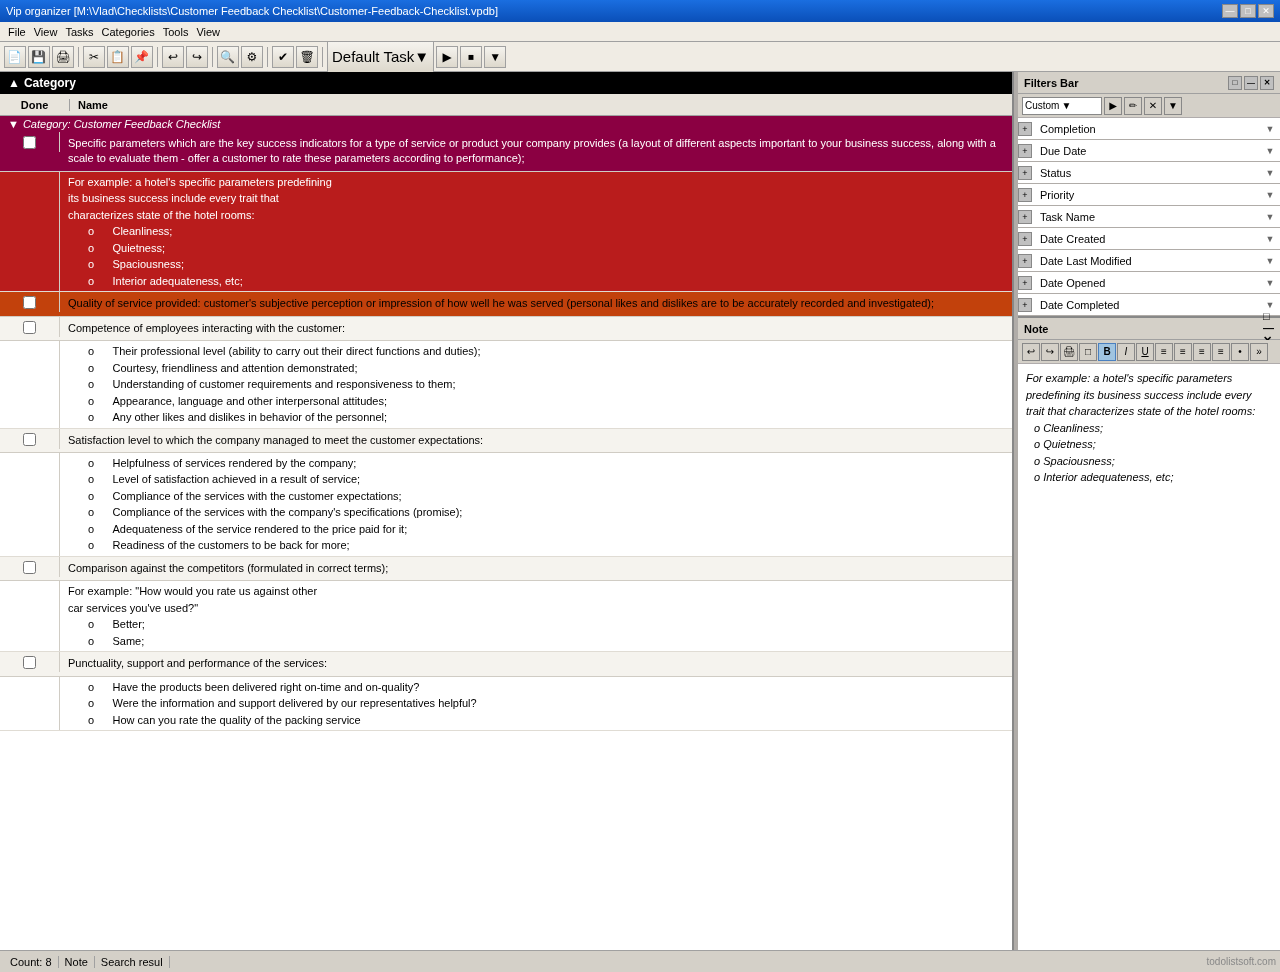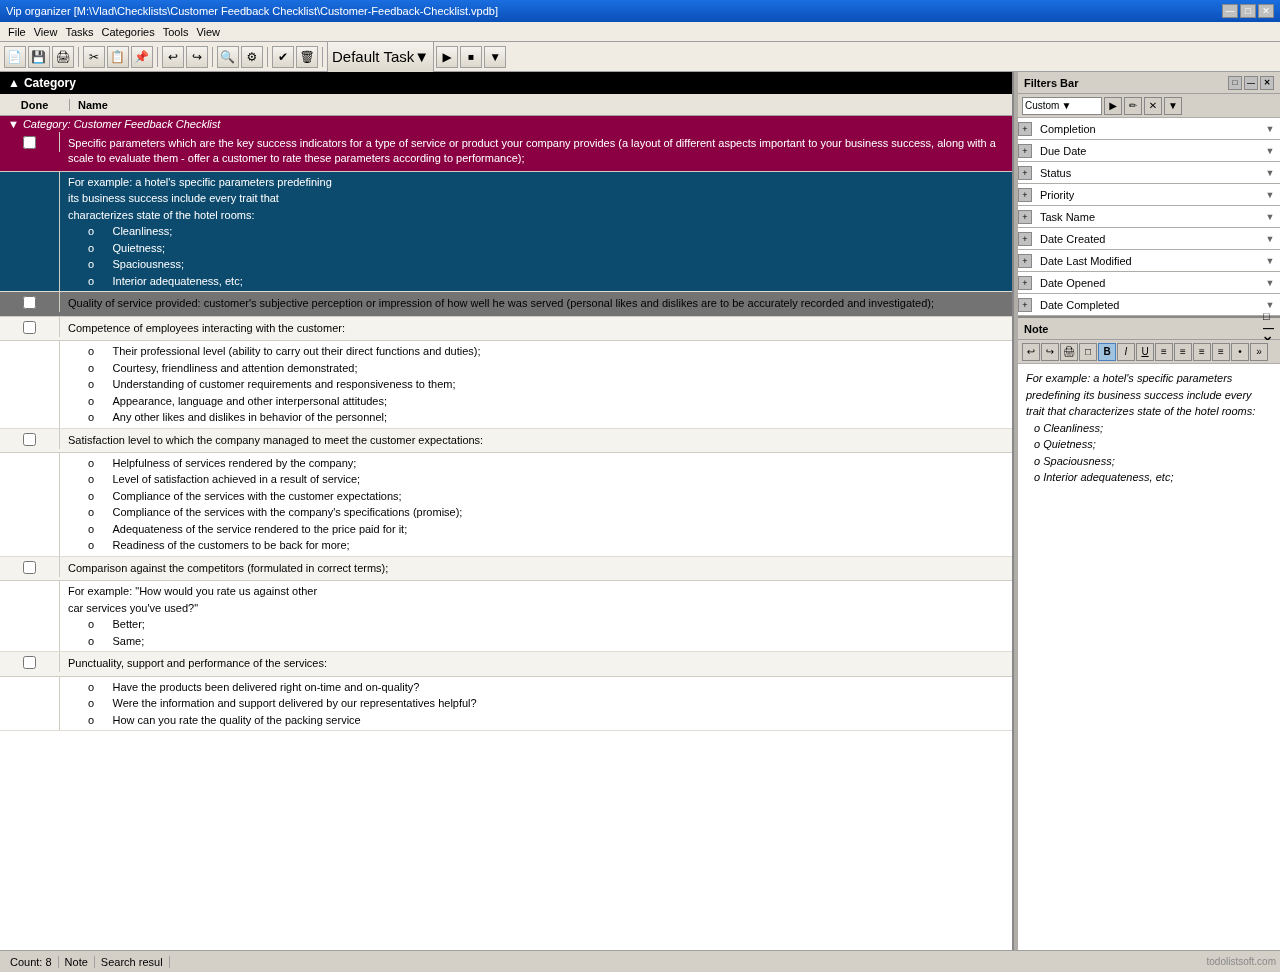--- a/index.html
+++ b/index.html
@@ -36,30 +36,30 @@
 
     
     #content-area { flex: 1; overflow-y: auto; background: white; }
 
     
     .cat-row { background: #8b0042; color: white; padding: 2px 8px; font-style: italic; font-size: 11px; display: flex; align-items: center; gap: 4px; }
 
     
     .task-row { display: flex; align-items: flex-start; border-bottom: 1px solid #d0ccc4; }
     .task-row.highlighted { background: #8b0042; color: white; }
-    .task-row.normal { background: #737373; }
+    .task-row.normal { background: #c2410c; }
     .task-row.alt { background: #f5f3ee; }
 
     .task-checkbox { width: 60px; flex-shrink: 0; display: flex; align-items: flex-start; justify-content: center; padding-top: 4px; border-right: 1px solid #d0ccc4; min-height: 20px; }
     .task-checkbox input { margin: 0; }
     .task-content { flex: 1; padding: 4px 8px; font-size: 11px; line-height: 1.4; }
 
     
     .sub-row { display: flex; border-bottom: 1px solid #e0dcd4; }
-    .sub-row.highlighted { background: #0c4a6e; color: white; }
+    .sub-row.highlighted { background: #b91c1c; color: white; }
     .sub-row.normal { background: white; }
     .sub-checkbox { width: 60px; flex-shrink: 0; border-right: 1px solid #d0ccc4; }
     .sub-content { flex: 1; padding: 2px 8px; font-size: 11px; line-height: 1.5; }
     .sub-content .bullet-item { padding-left: 20px; }
 
     
     #right-panel { width: 262px; display: flex; flex-direction: column; background: #d4d0c8; }
 
     
     #filters-bar { border-bottom: 2px solid #888; }

